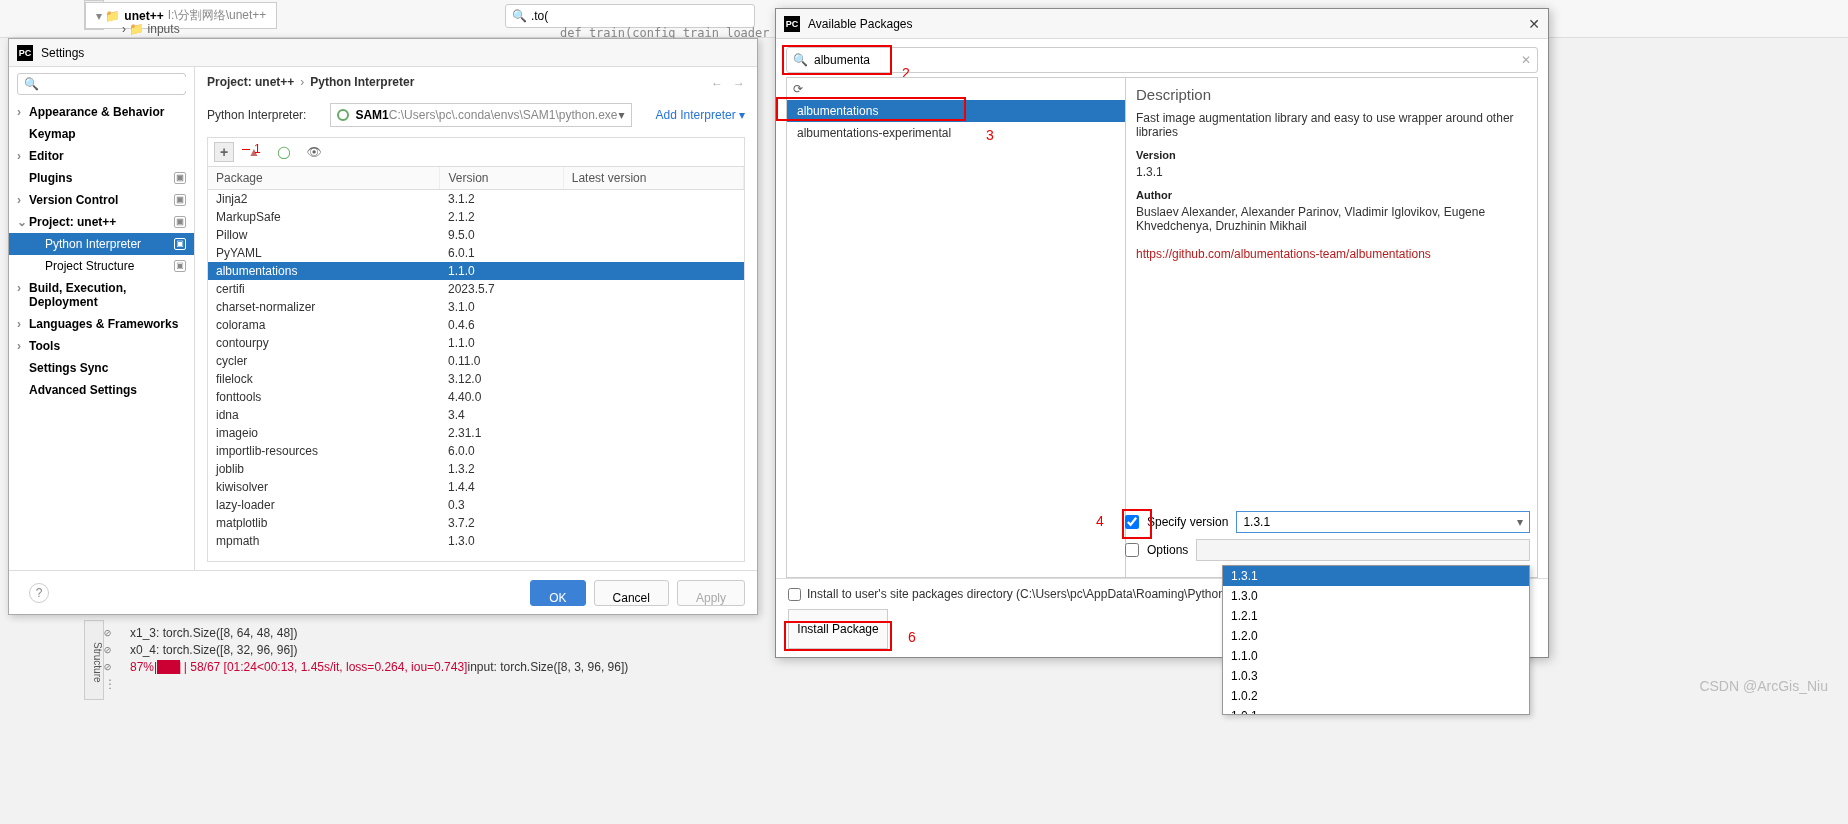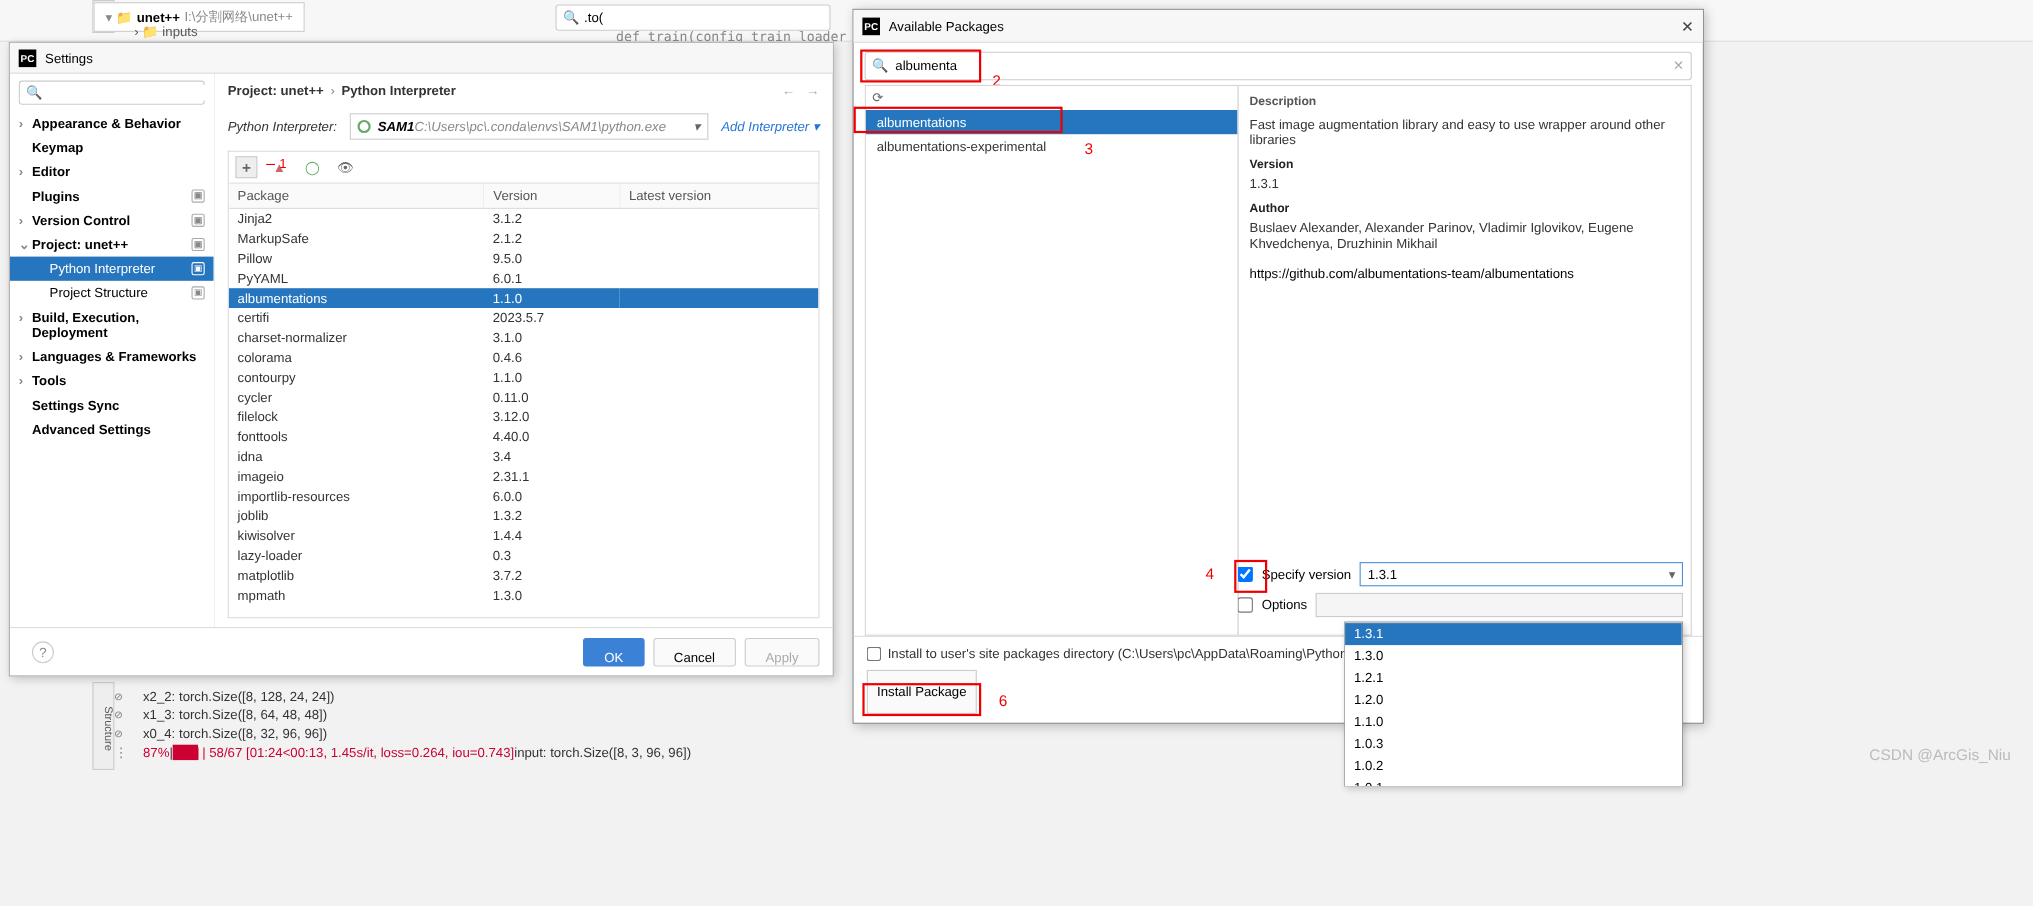--- a/index.html
+++ b/index.html
@@ -34,21 +34,21 @@
 .tree-item.expanded::before { content:"⌄"; }
 .tree-item.child { padding-left:36px; font-weight:normal; }
 .tree-item.selected { background:#2675bf; color:#fff; }
 .tree-item .badge { position:absolute; right:8px; top:5px; width:12px; height:12px; border:1px solid #aaa; border-radius:2px; font-size:8px; text-align:center; color:#888; }
 
 .settings-main { flex:1; padding:8px 12px; display:flex; flex-direction:column; overflow:hidden; }
 .breadcrumb-row { display:flex; align-items:center; margin-bottom:14px; }
 .breadcrumb-row .bc { font-weight:bold; color:#333; }
 .breadcrumb-row .sep { margin:0 6px; color:#888; }
 .breadcrumb-row .nav-arr { margin-left:auto; display:flex; gap:10px; color:#aaa; }
-.interp-row { display:flex; align-items:center; gap:12px; margin-bottom:10px;font-style:italic; }
+.interp-row { display:flex; align-items:center; gap:24px; margin-bottom:10px; }
 .interp-row label { color:#333; }
 .interp-select { flex:1; height:24px; border:1px solid #ccc; display:flex; align-items:center; padding:0 6px; background:#fff; position:relative; }
 .interp-select .green-circ { width:12px; height:12px; border:2px solid #6a6; border-radius:50%; margin-right:6px; }
 .interp-select .dd { position:absolute; right:6px; color:#666; }
 .add-interp-link { color:#2675d9; cursor:pointer; }
 .add-interp-link::after { content:" ▾"; }
 
 .pkg-toolbar { display:flex; align-items:center; gap:10px; border:1px solid #ddd; border-bottom:none; padding:4px 6px; position:relative; }
 .pkg-toolbar .tbtn { width:20px; height:20px; display:flex; align-items:center; justify-content:center; color:#666; cursor:pointer; }
 .pkg-toolbar .plusbtn { background:#eee; border:1px solid #ccc; font-size:14px; font-weight:bold; }
@@ -79,25 +79,25 @@
 .avail-search .xclr { margin-left:auto; color:#aaa; cursor:pointer; }
 .ann-box2 { position:absolute; border:2px solid #e00; pointer-events:none; }
 .ann-label { position:absolute; color:#e00; font-size:14px; pointer-events:none; }
 
 .avail-body { flex:1; display:flex; overflow:hidden; margin:0 10px; }
 .avail-left { width:340px; border:1px solid #ccc; background:#fff; overflow:hidden; position:relative; }
 .avail-left .refresh-ic { padding:4px 6px; color:#666; cursor:pointer; }
 .pkg-list-item { padding:4px 10px; cursor:pointer; color:#333; }
 .pkg-list-item.selected { background:#2675bf; color:#fff; }
 .avail-right { flex:1; border:1px solid #ccc; border-left:none; padding:8px 10px; overflow-y:auto; position:relative; }
-.avail-right h4 { font-size:11px; color:#555; margin-bottom:8px; font-weight:bold; }
+.avail-right h4 { font-size:15px; color:#555; margin-bottom:8px; font-weight:normal; }
 .avail-right .desc-text { color:#333; margin-bottom:10px; }
 .avail-right .sect-label { font-weight:bold; font-size:11px; color:#222; margin-top:10px; }
 .avail-right .sect-val { color:#333; margin-top:4px; }
-.avail-right a { color:#000000; text-decoration:none; }
+.avail-right a { color:#b91c1c; text-decoration:none; }
 
 .avail-opts { position:absolute; right:18px; bottom:90px; width:405px; }
 .opt-row { display:flex; align-items:center; gap:8px; margin-bottom:6px; }
 .opt-row input[type=checkbox] { width:14px; height:14px; }
 .opt-row .sel { flex:1; height:22px; border:1px solid #4a90d9; background:#fff; display:flex; align-items:center; padding:0 6px; position:relative; }
 .opt-row .sel .dd { position:absolute; right:6px; color:#666; }
 .opt-row .txt { flex:1; height:22px; border:1px solid #ccc; background:#f5f5f5; }
 .version-dropdown { position:absolute; right:18px; bottom:-58px; width:308px; background:#fff; border:1px solid #999; max-height:150px; overflow-y:auto; z-index:50; box-shadow:2px 2px 6px rgba(0,0,0,.2); }
 .version-dropdown .vitem { padding:3px 8px; cursor:pointer; }
 .version-dropdown .vitem.sel { background:#2675bf; color:#fff; }
@@ -122,21 +122,20 @@
   <div class="bg-search-top">
     <span class="icon">🔍</span>
     <span>.to(</span>
   </div>
   <div class="bg-code">def train(config  train_loader</div>
 </div>
 
 <div class="side-tab-struct">Structure</div>
 <div class="side-gutter">⊘<br>⊘<br>⊘<br>⋮</div>
 <div class="bg-console">
-  <div>x2_2: torch.Size([8, 128, 24, 24])</div>
   <div>x1_3: torch.Size([8, 64, 48, 48])</div>
   <div>x0_4: torch.Size([8, 32, 96, 96])</div>
   <div><span class="red">87%</span><span>|</span><span class="redbar">|||||||||||</span><span class="red"> | 58/67 [01:24&lt;00:13,  1.45s/it, loss=0.264, iou=0.743]</span><span>input: torch.Size([8, 3, 96, 96])</span></div>
 </div>
 
 <div class="settings-dlg">
   <div class="settings-title">
     <span class="pycharm-ic">PC</span>
     <span>Settings</span>
   </div>

